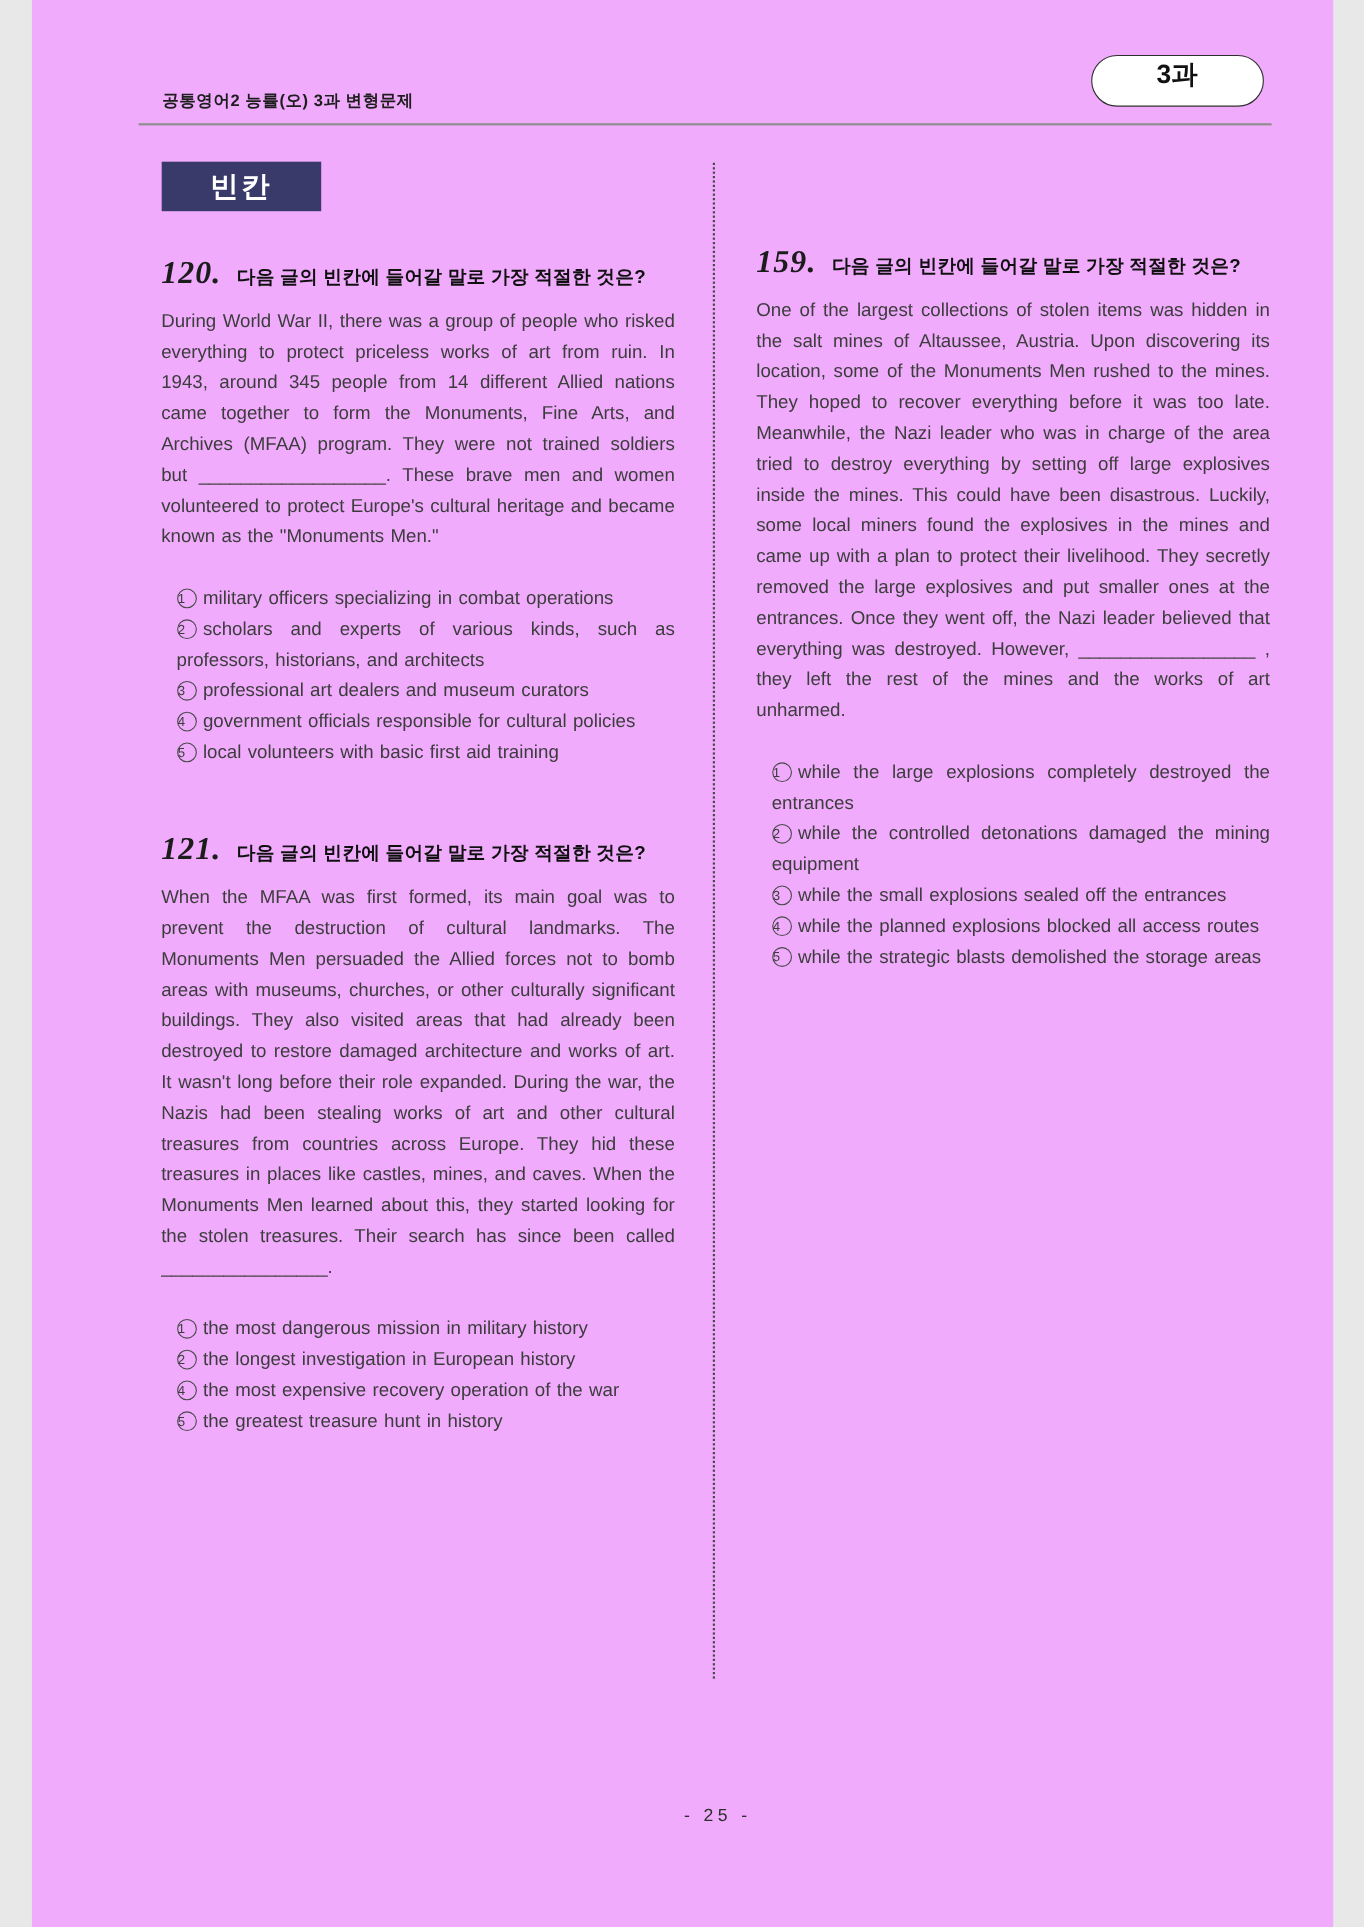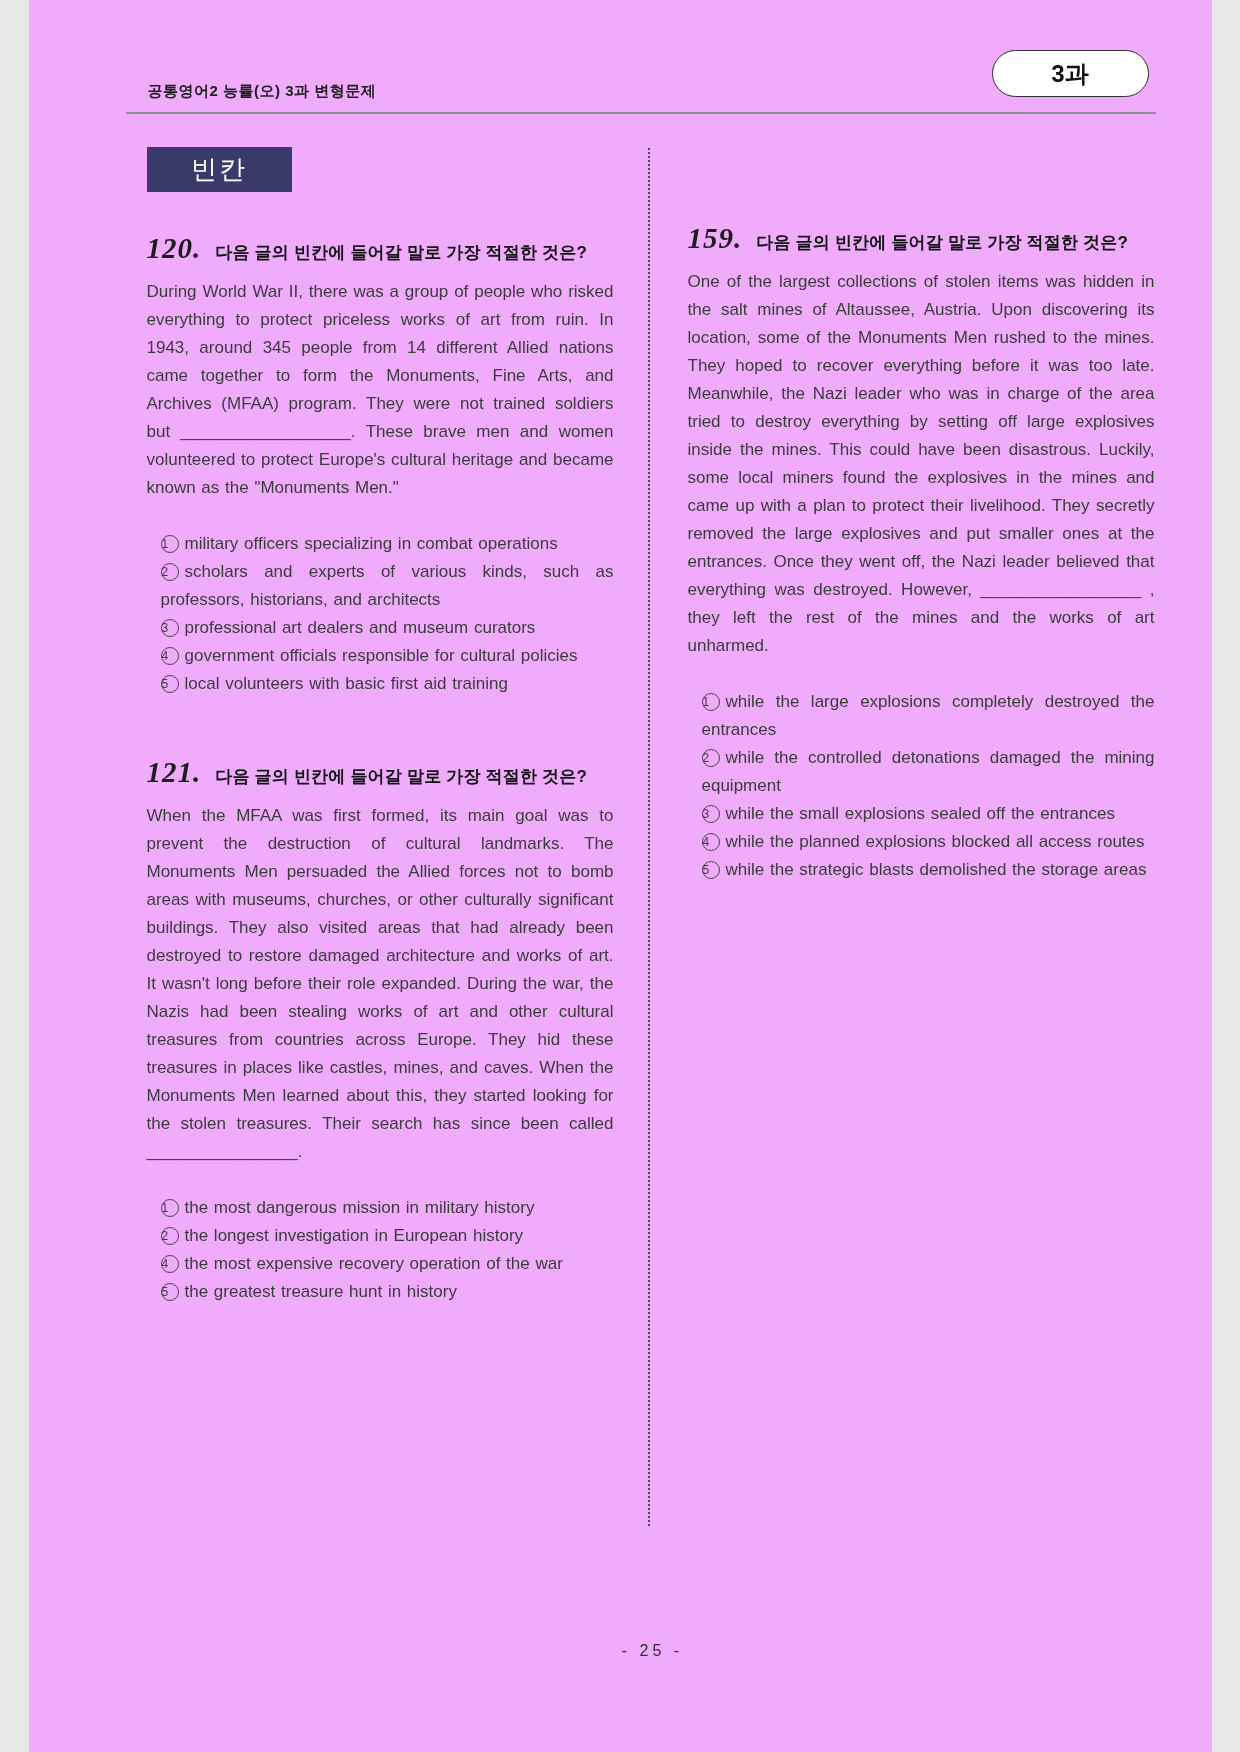--- a/index.html
+++ b/index.html
@@ -25,21 +25,21 @@
     color:#1d1d1d;
     white-space:nowrap;
   }
   .chapter-badge{
     position:absolute;
     left:963px; top:50px;
     width:157px; height:47px;
     border:1.5px solid #2e2e2e;
     border-radius:24px;
     display:flex;
-    align-items:center;
+    align-items:flex-start;
     justify-content:center;
     font-size:24px;
     font-weight:700;
     color:#111;
     background:#fff;
     box-sizing:border-box;
   }
   .header-rule{
     position:absolute;
     left:97px; top:112px;
@@ -50,21 +50,21 @@
   .section-box{
     position:absolute;
     left:118px; top:147px;
     width:145px; height:45px;
     background:#3a3a6a;
     display:flex;
     align-items:center;
     justify-content:center;
     color:#ffffff;
     font-size:26px;
-    font-weight:400;
+    font-weight:700;
     letter-spacing:2px;
   }
   
   .column-divider{
     position:absolute;
     left:619px; top:148px;
     height:1378px;
     width:0;
     border-left:2px dotted #4a4a4a;
   }

